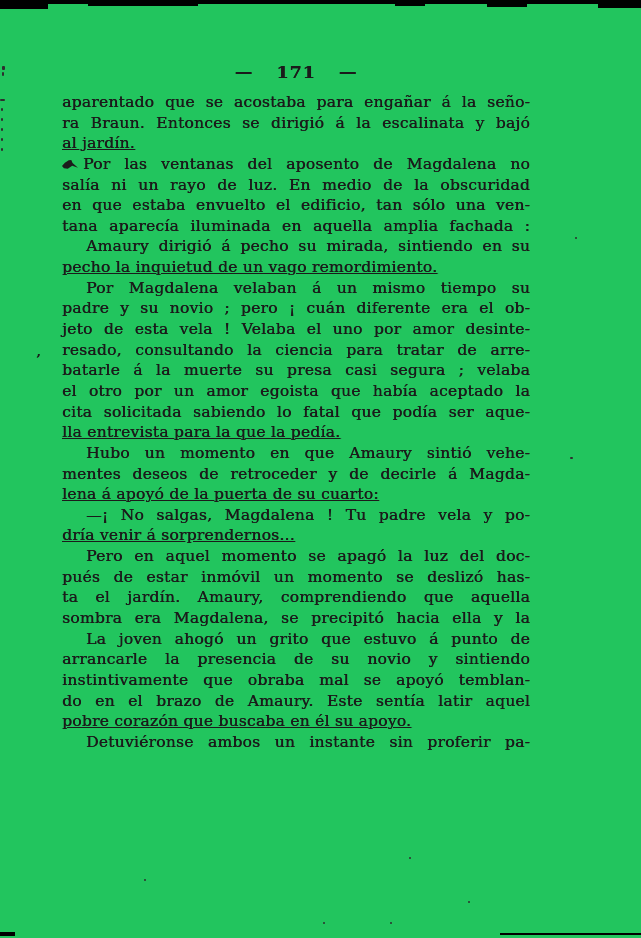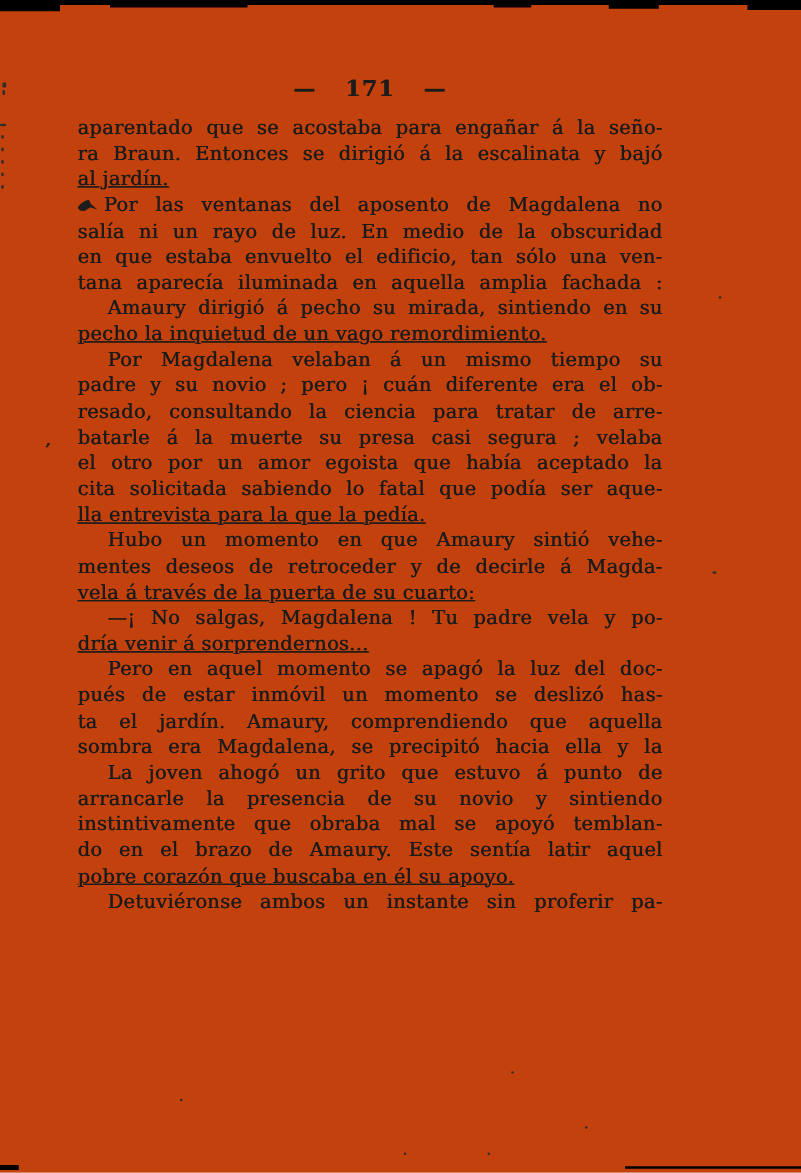--- a/index.html
+++ b/index.html
@@ -6,21 +6,21 @@
   body {
     width: 641px; height: 938px;
     background: #ffffff;
     position: relative;
     overflow: hidden;
     font-family: "DejaVu Serif", "Liberation Serif", serif;
     color: #1b1b1b;
   }
   .scan-page {
     position: absolute; inset: 0;
-    background: #c2410c;
+    background: #22c55e;
   }
 
   
   .page-header {
     position: absolute;
     top: 62px; left: 62px; width: 468px;
     text-align: center;
     font-size: 17.5px;
     font-weight: bold;
     word-spacing: 16px;
@@ -131,28 +131,29 @@
     <div class="line">ra Braun. Entonces se dirigió á la escalinata y bajó</div>
     <div class="line end">al jardín.</div>
     <div class="line"><span class="ink-mark"></span><span>Por las ventanas del aposento de Magdalena no</span></div>
     <div class="line">salía ni un rayo de luz. En medio de la obscuridad</div>
     <div class="line">en que estaba envuelto el edificio, tan sólo una ven-</div>
     <div class="line">tana aparecía iluminada en aquella amplia fachada :</div>
     <div class="line ind">Amaury dirigió á pecho su mirada, sintiendo en su</div>
     <div class="line end">pecho la inquietud de un vago remordimiento.</div>
     <div class="line ind">Por Magdalena velaban á un mismo tiempo su</div>
     <div class="line">padre y su novio ; pero ¡ cuán diferente era el ob-</div>
+    <div class="line">jeto de esta vela ! Velaba el uno por amor desinte-</div>
     <div class="line">resado, consultando la ciencia para tratar de arre-</div>
     <div class="line">batarle á la muerte su presa casi segura ; velaba</div>
     <div class="line">el otro por un amor egoista que había aceptado la</div>
     <div class="line">cita solicitada sabiendo lo fatal que podía ser aque-</div>
     <div class="line end">lla entrevista para la que la pedía.</div>
     <div class="line ind">Hubo un momento en que Amaury sintió vehe-</div>
     <div class="line">mentes deseos de retroceder y de decirle á Magda-</div>
-    <div class="line end">vela á través de la puerta de su cuarto:</div>
+    <div class="line end">lena á apoyó de la puerta de su cuarto:</div>
     <div class="line ind">—¡ No salgas, Magdalena ! Tu padre vela y po-</div>
     <div class="line end">dría venir á sorprendernos...</div>
     <div class="line ind">Pero en aquel momento se apagó la luz del doc-</div>
     <div class="line">pués de estar inmóvil un momento se deslizó has-</div>
     <div class="line">ta el jardín. Amaury, comprendiendo que aquella</div>
     <div class="line">sombra era Magdalena, se precipitó hacia ella y la</div>
     <div class="line ind">La joven ahogó un grito que estuvo á punto de</div>
     <div class="line">arrancarle la presencia de su novio y sintiendo</div>
     <div class="line">instintivamente que obraba mal se apoyó temblan-</div>
     <div class="line">do en el brazo de Amaury. Este sentía latir aquel</div>

